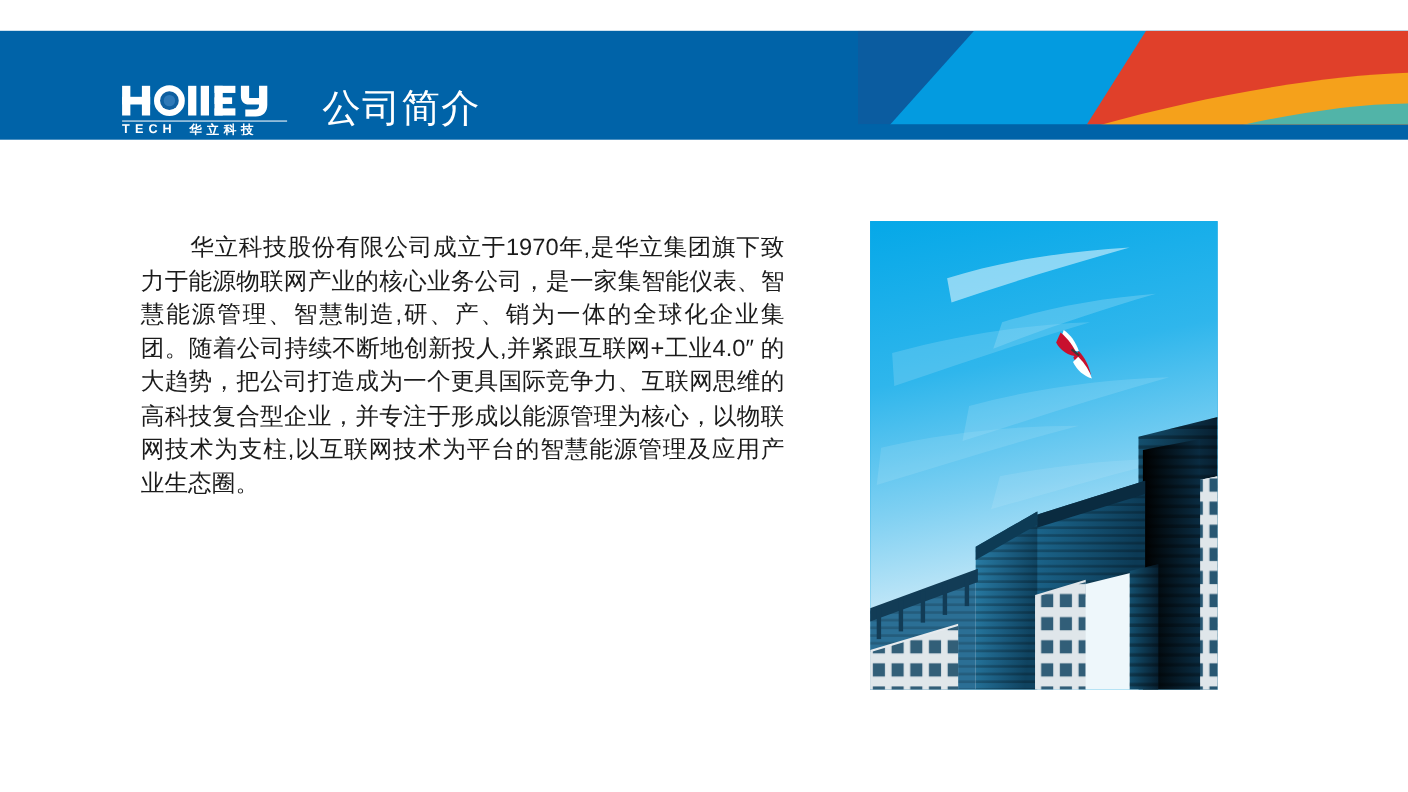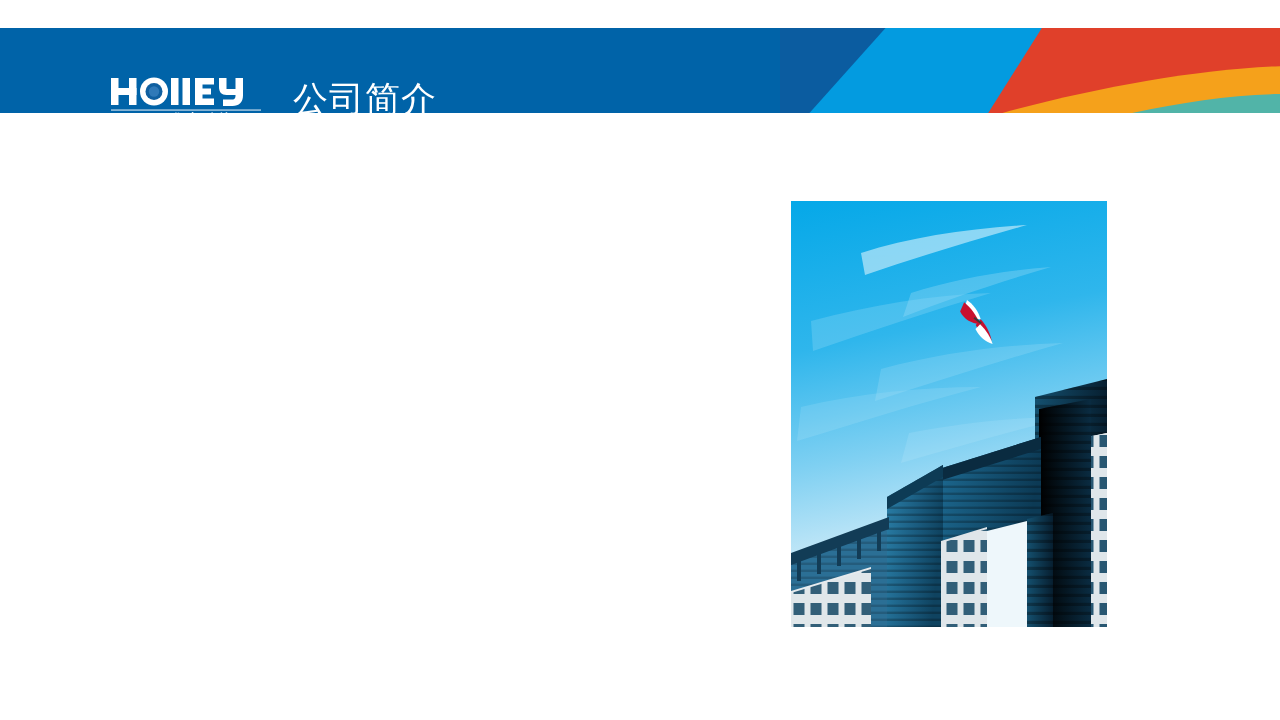--- a/index.html
+++ b/index.html
@@ -25,21 +25,21 @@
     background: #ffffff;
     overflow: hidden;
   }
 
   
   #header-band {
     position: absolute;
     left: 0;
     top: 28px;
     width: 1280px;
-    height: 85px;
+    height: 99px;
     background: #0063a8;
     overflow: hidden;
   }
 
   #header-graphic {
     position: absolute;
     right: 0;
     top: 0;
     width: 500px;
     height: 85px;
@@ -154,20 +154,21 @@
 
         <text x="1" y="45" font-family="'Liberation Sans', sans-serif" font-size="11.5" font-weight="bold" letter-spacing="4.6" fill="#ffffff">TECH</text>
         <text x="62" y="45.5" font-family="'Liberation Sans', sans-serif" font-size="11.5" font-weight="bold" letter-spacing="4.2" fill="#ffffff">华立科技</text>
       </svg>
     </div>
 
     <div id="slide-title">公司简介</div>
 
   </div>
 
+  <div id="body-text">华立科技股份有限公司成立于1970年,是华立集团旗下致力于能源物联网产业的核心业务公司，是一家集智能仪表、智慧能源管理、智慧制造,研、产、销为一体的全球化企业集团。随着公司持续不断地创新投人,并紧跟互联网+工业4.0″ 的大趋势，把公司打造成为一个更具国际竞争力、互联网思维的高科技复合型企业，并专注于形成以能源管理为核心，以物联网技术为支柱,以互联网技术为平台的智慧能源管理及应用产业生态圈。</div>
 
   <div id="photo">
     <svg viewBox="0 0 316 426" preserveAspectRatio="none">
       <defs>
         <linearGradient id="sky" x1="0" y1="0" x2="0.15" y2="1">
           <stop offset="0%" stop-color="#05a8e8"></stop>
           <stop offset="35%" stop-color="#2fb6ec"></stop>
           <stop offset="62%" stop-color="#7fd0f2"></stop>
           <stop offset="85%" stop-color="#cbeaf8"></stop>
           <stop offset="100%" stop-color="#eaf6fc"></stop>

